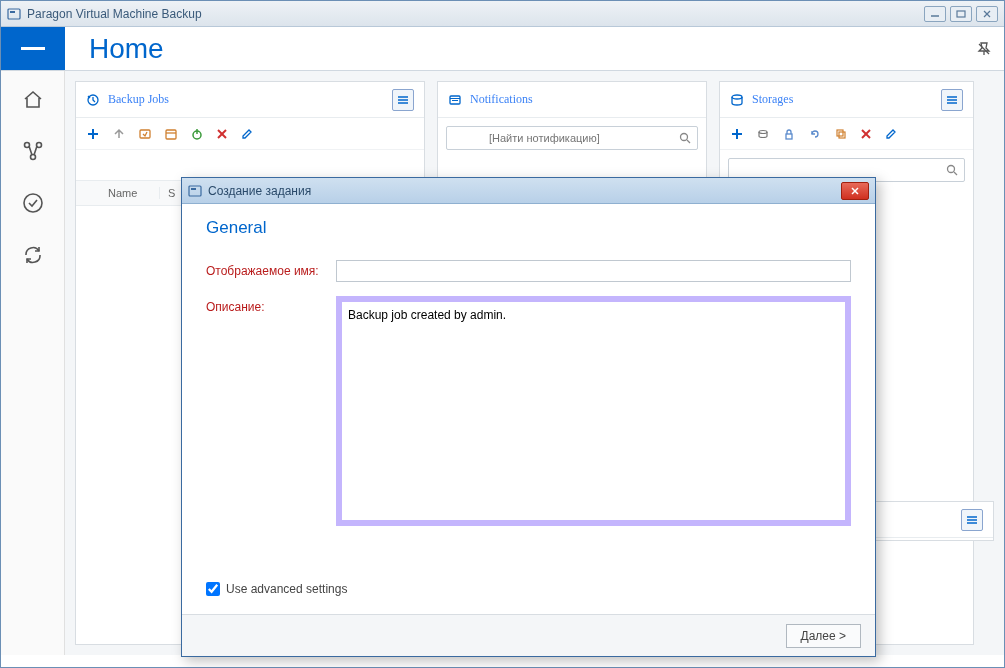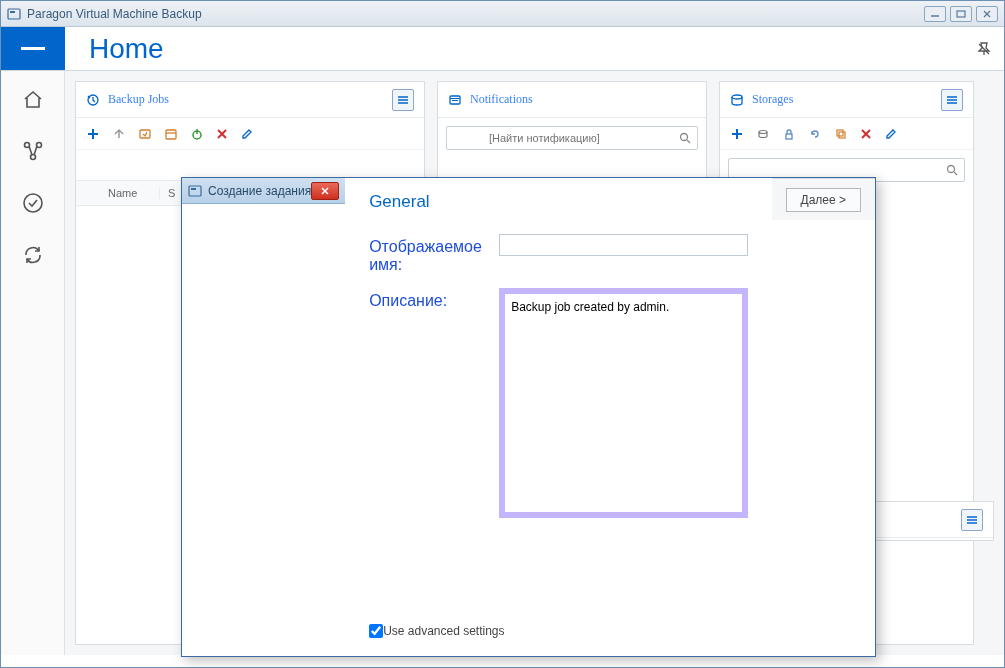--- a/index.html
+++ b/index.html
@@ -51,32 +51,32 @@
 
   .table-hdr { display: flex; background: #f8f9fa; border-top: 1px solid #e8ecef; border-bottom: 1px solid #e8ecef; height: 26px; align-items: center; margin-top: 30px; }
   .table-hdr .col { font-size: 11px; color: #666; padding: 0 8px; border-right: 1px solid #e8ecef; }
   .table-hdr .col.check { width: 24px; }
   .table-hdr .col.name { width: 60px; }
   .table-hdr .col.s { width: 30px; }
 
   .panel.infrastructure { width: 255px; position: absolute; right: 10px; top: 430px; height: 40px; }
 
   
-  .modal { position: absolute; left: 180px; top: 176px; width: 695px; height: 480px; background: #fff; border: 1px solid #3a6aa0; box-shadow: 4px 4px 12px rgba(0,0,0,0.25); display: flex; flex-direction: row; z-index: 100; }
+  .modal { position: absolute; left: 180px; top: 176px; width: 695px; height: 480px; background: #fff; border: 1px solid #3a6aa0; box-shadow: 4px 4px 12px rgba(0,0,0,0.25); display: flex; flex-direction: column; z-index: 100; }
   .modal-titlebar { height: 26px; background: linear-gradient(#cfe0f0, #b8d0e8); display: flex; align-items: center; padding: 0 6px; border-bottom: 1px solid #8fb0d0; font-size: 12px; color: #2a4a6a; }
   .modal-titlebar .app-icon { margin-right: 6px; width: 14px; height: 14px; }
   .modal-titlebar .mt-text { flex: 1; }
   .modal-close { width: 28px; height: 18px; background: linear-gradient(#e86a5a, #d03020); border: 1px solid #a02010; border-radius: 2px; color: #fff; display: flex; align-items: center; justify-content: center; font-size: 10px; font-weight: bold; cursor: pointer; }
   .modal-body { flex: 1; padding: 14px 24px; position: relative; }
   .modal-section-title { color: #0066cc; font-size: 17px; margin-bottom: 22px; }
   .form-row { display: flex; margin-bottom: 14px; align-items: flex-start; }
-  .form-label { width: 130px; font-size: 16px; color: #1d4ed8; padding-top: 4px; }
+  .form-label { width: 130px; font-size: 12px; color: #b91c1c; padding-top: 4px; }
   .form-input { flex: 1; border: 1px solid #c0c8d0; height: 22px; padding: 2px 6px; font-size: 12px; outline: none; }
   .form-textarea { flex: 1; border: 6px solid #c4b5fd; height: 230px; padding: 6px; font-size: 12px; outline: none; resize: none; font-family: inherit; }
-  .modal-footer-row { position: absolute; left: 24px; bottom: 18px; display: flex; align-items: center; gap: 0; font-size: 12px; color: #444; }
+  .modal-footer-row { position: absolute; left: 24px; bottom: 18px; display: flex; align-items: center; gap: 6px; font-size: 12px; color: #444; }
   .modal-footer-row input[type=checkbox] { width: 14px; height: 14px; }
   .modal-btnbar { height: 42px; border-top: 1px solid #d8dde2; display: flex; align-items: center; justify-content: flex-end; padding: 0 14px; background: #f4f6f8; }
   .modal-btn { height: 24px; padding: 0 14px; border: 1px solid #b0b8c0; background: #fafbfc; font-size: 12px; color: #444; cursor: pointer; }
 
   svg { display: block; }
 </style>
 </head>
 <body>
 
 <div class="window">

